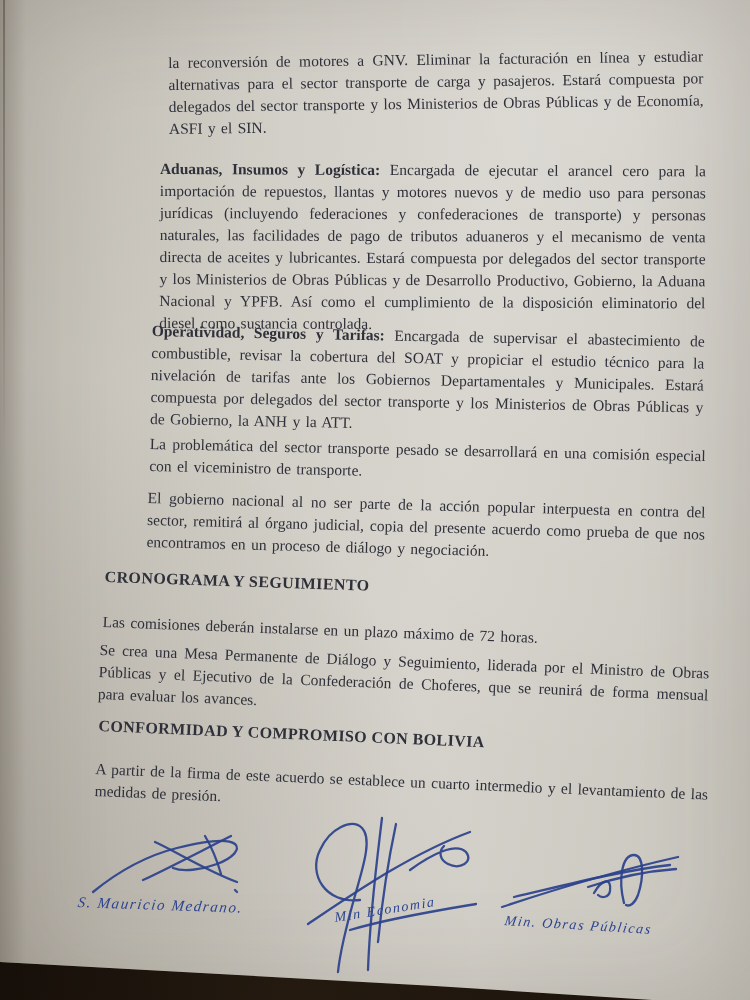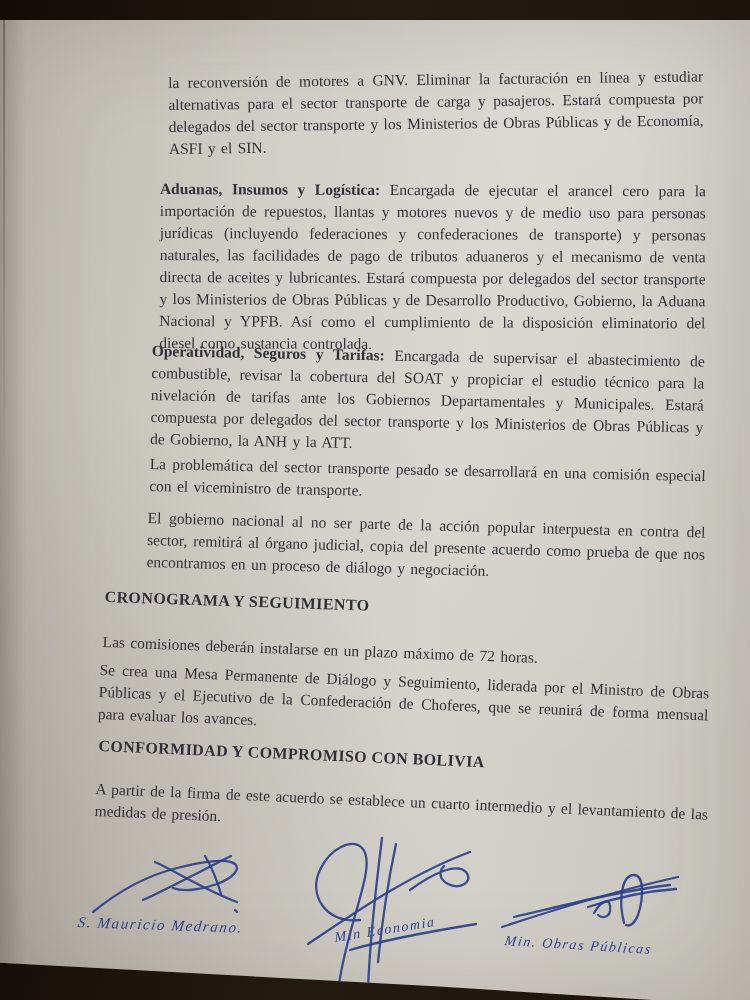--- a/index.html
+++ b/index.html
@@ -10,21 +10,20 @@
   }
   .photo{position:absolute;inset:0;}
   .paper{
     position:absolute;inset:0;
     background:
       radial-gradient(ellipse at 78% 6%, rgba(255,255,255,0.16), rgba(255,255,255,0) 55%),
       radial-gradient(ellipse at 0% 100%, rgba(70,60,45,0.22), rgba(70,60,45,0) 45%),
       linear-gradient(100deg,#bdb9b0 0%,#cfccc4 30%,#d6d3cc 58%,#c8c5bd 100%);
     clip-path:polygon(0 0,100% 0,100% 100%,87% 100%,58% 98.6%,0 96.2%);
     box-shadow:inset 0 0 110px rgba(60,50,38,0.18);
-    margin-top:20px;
   }
   .crease{
     position:absolute;left:3px;top:0;width:2px;height:46%;
     background:linear-gradient(to bottom,rgba(85,78,66,0.55),rgba(85,78,66,0));
   }
   .edge-shadow{
     position:absolute;left:0;top:0;width:26px;height:100%;
     background:linear-gradient(to right,rgba(60,52,40,0.22),rgba(60,52,40,0));
   }
   .para,.heading{

